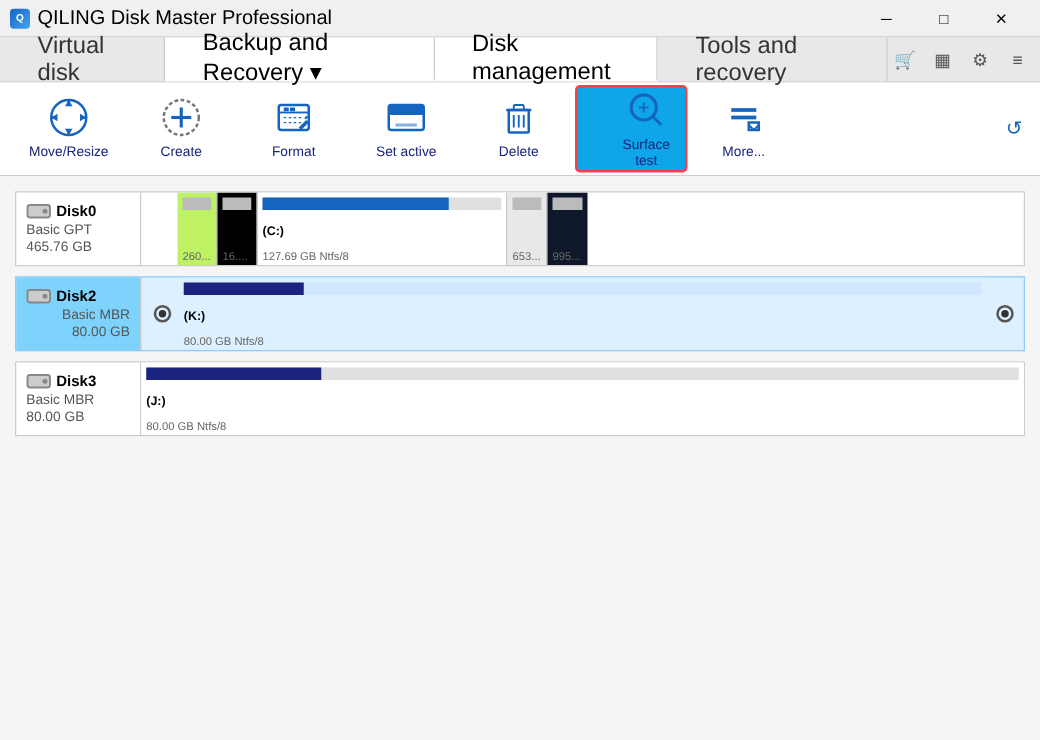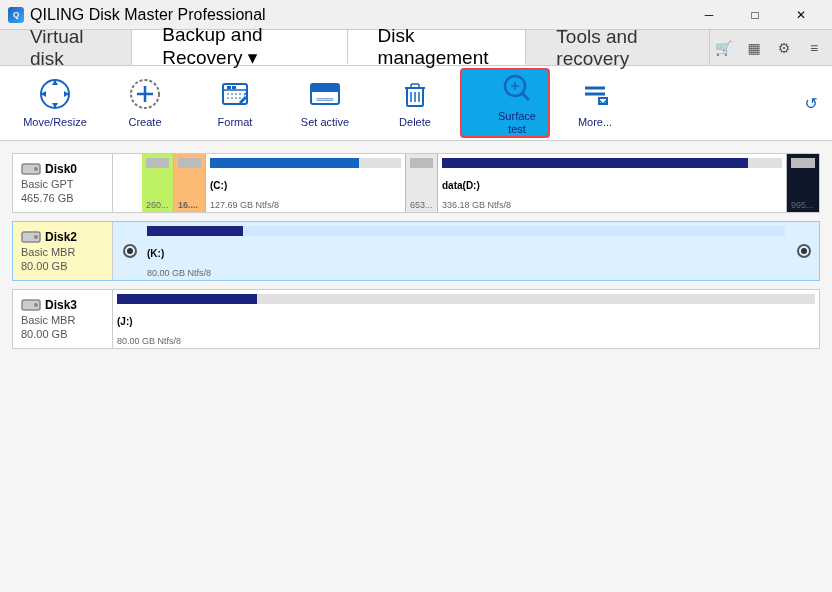--- a/index.html
+++ b/index.html
@@ -325,55 +325,48 @@
       <div class="disk-type">Basic GPT</div>
       <div class="disk-size">465.76 GB</div>
     </div>
     <div class="disk0-partitions">
 
       <div class="d0-part" style="width:24px; min-width:32px; background:#bef264;margin-left:29px;">
         <div class="d0-bar" style="background:#bbb; height:10px; width:100%;"></div>
         <div class="d0-info">260...</div>
       </div>
 
-      <div class="d0-part" style="width:32px; min-width:32px; background:#fdba74;font-weight:bold;">
+      <div class="d0-part" style="width:32px; min-width:32px; background:#000000;">
         <div class="d0-bar" style="background:#bbb; height:10px; width:100%;"></div>
         <div class="d0-info">16....</div>
       </div>
 
       <div class="d0-part" style="width:200px; min-width:200px; background:#fff;">
         <div style="width:100%; height:10px; background:#e0e0e0; margin-bottom:2px;">
           <div style="width:78%; height:100%; background:#1565c0;"></div>
         </div>
         <div class="d0-label">(C:)</div>
         <div class="d0-info">127.69 GB Ntfs/8</div>
       </div>
 
       <div class="d0-part" style="width:32px; min-width:32px; background:#e8e8e8;">
         <div class="d0-bar" style="background:#bbb; height:10px; width:100%;"></div>
         <div class="d0-info">653...</div>
       </div>
 
-      <div class="d0-part" style="flex:1; background:#fff;">
-        <div style="width:100%; height:10px; background:#e0e0e0; margin-bottom:2px;">
-          <div style="width:90%; height:100%; background:#1a237e;"></div>
-        </div>
-        <div class="d0-label">data(D:)</div>
-        <div class="d0-info">336.18 GB Ntfs/8</div>
-      </div>
 
       <div class="d0-part" style="width:32px; min-width:32px; background:#0f172a; border-right:none;">
         <div class="d0-bar" style="background:#bbb; height:10px; width:100%;"></div>
         <div class="d0-info">995...</div>
       </div>
     </div>
   </div>
 
   <div class="disk-row" style="background:#ddf0ff; border:1px solid #90caf9;">
-    <div class="disk-info" style="background:#fef9c3;">
+    <div class="disk-info" style="background:#7dd3fc;text-align:right;">
       <div class="disk-name">
         <svg width="20" height="14" viewBox="0 0 20 14">
             <rect x="1" y="2" width="18" height="10" rx="2" fill="#ccc" stroke="#888" stroke-width="1.5"></rect>
             <circle cx="15" cy="7" r="2" fill="#888"></circle>
           </svg>
         <span>Disk2</span>
       </div>
       <div class="disk-type">Basic MBR</div>
       <div class="disk-size">80.00 GB</div>
     </div>

